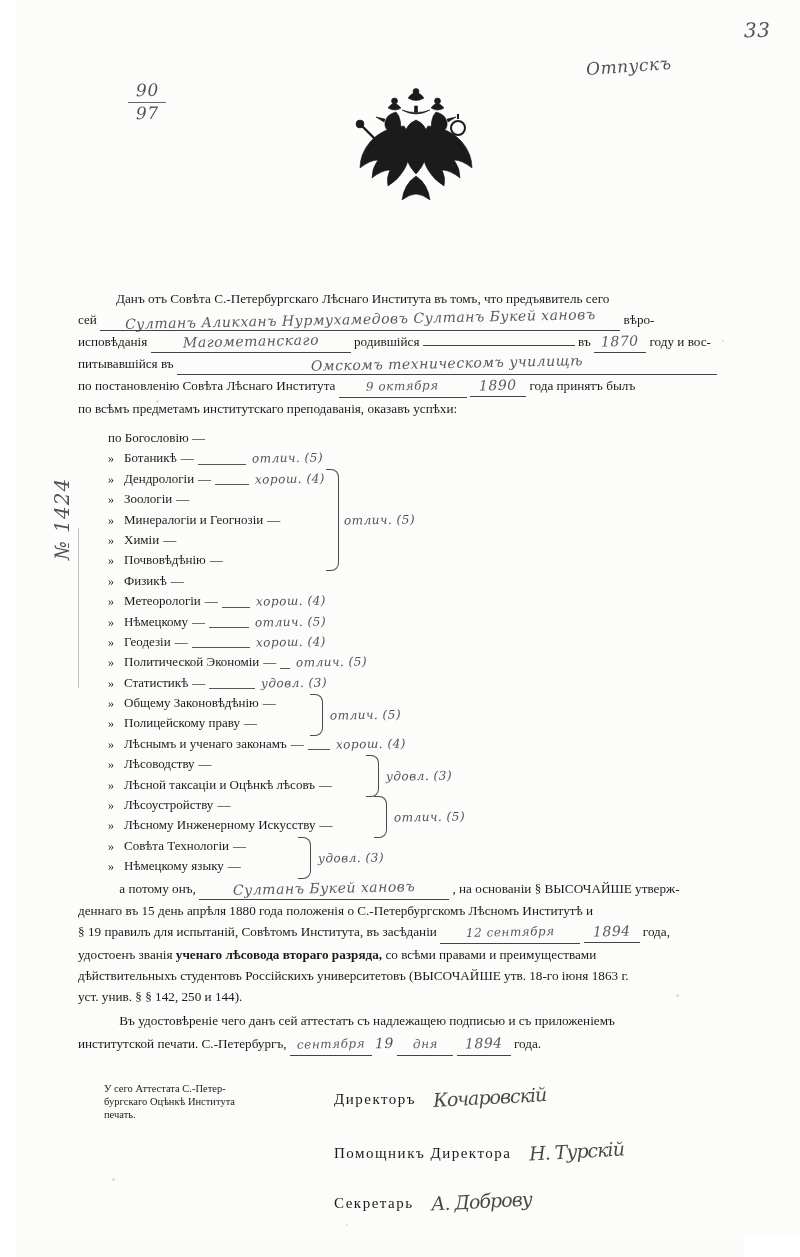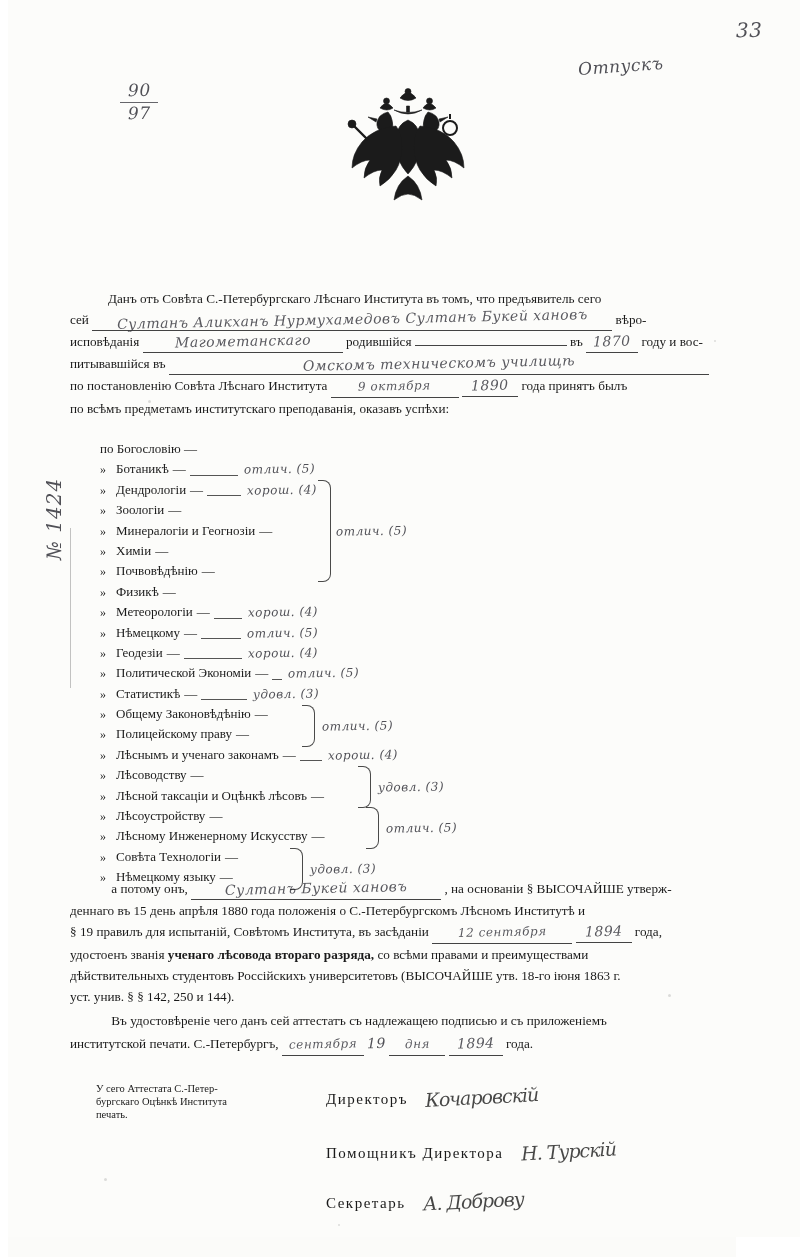--- a/index.html
+++ b/index.html
@@ -10,21 +10,21 @@
   body {
     width: 800px;
     height: 1257px;
     font-family: "Liberation Serif", serif;
     color: #1a1a1a;
     position: relative;
     overflow: hidden;
   }
   .page {
     position: absolute;
-    top: 0; left: 8px;
+    top: 0; left: 16px;
     width: 728px;
     height: 1257px;
     background: #fbfbf9;
     background-image:
       radial-gradient(circle at 18% 22%, rgba(0,0,0,0.018) 0 2px, rgba(0,0,0,0) 3px),
       radial-gradient(circle at 72% 61%, rgba(0,0,0,0.015) 0 2px, rgba(0,0,0,0) 3px),
       radial-gradient(circle at 44% 88%, rgba(0,0,0,0.02) 0 2px, rgba(0,0,0,0) 3px);
   }
   .paper {
     position: absolute;
@@ -144,21 +144,20 @@
   .fill > .hand { transform: rotate(-1.2deg); }
 
   
   .subjects {
     position: absolute;
     top: 428px;
     left: 92px;
     width: 660px;
     font-size: 13px;
     line-height: 20.4px;
-    margin-top: 11px;
   }
   .subj {
     display: flex;
     align-items: flex-end;
     height: 20.4px;
     white-space: nowrap;
   }
   .subj .bullet {
     display: inline-block;
     width: 16px;

